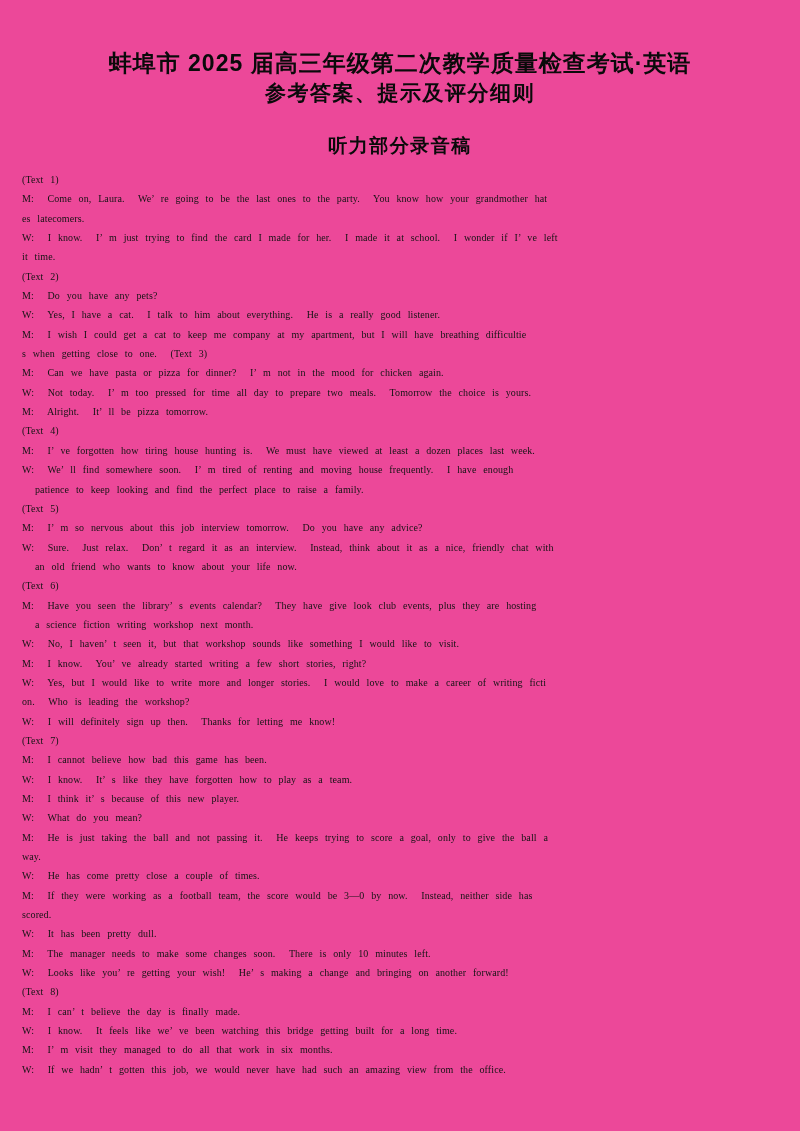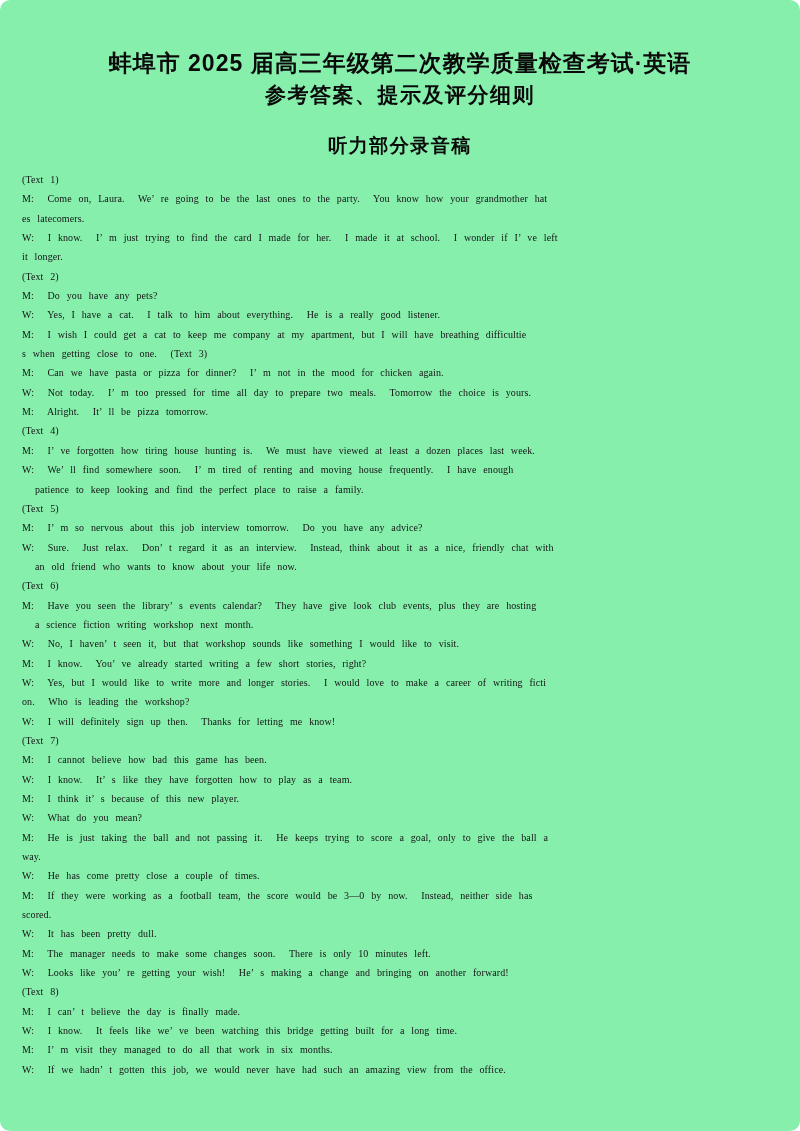--- a/index.html
+++ b/index.html
@@ -4,40 +4,39 @@
 <style>
   html, body {
     margin: 0;
     padding: 0;
     background: #ffffff;
   }
   .page {
     position: relative;
     width: 800px;
     height: 1131px;
-    background: #86efac;
+    background: #ec4899;
     overflow: hidden;
     color: #121212;
-    border-radius: 10px;
   }
   .title1 {
     margin: 0;
     padding-top: 48px;
     text-align: center;
     font-family: "Liberation Sans", sans-serif;
     font-weight: bold;
     font-size: 23px;
     line-height: 31px;
     letter-spacing: 1px;
     color: #0a0a0a;
   }
   .title2 {
     margin: 0;
     text-align: center;
-    font-family: Liberation Sans, sans-serif;
+    font-family: Liberation Mono, monospace;
     font-weight: bold;
     font-size: 21px;
     line-height: 31px;
     letter-spacing: 1.5px;
     color: #0a0a0a;
   }
   .section-heading {
     margin: 24px 0 12px 0;
     text-align: center;
     font-family: "Liberation Sans", sans-serif;
@@ -68,21 +67,21 @@
 
 <div class="page">
   <h1 class="title1">蚌埠市 2025 届高三年级第二次教学质量检查考试·英语</h1>
   <h2 class="title2">参考答案、提示及评分细则</h2>
   <h3 class="section-heading">听力部分录音稿</h3>
   <div class="transcript" id="transcript">
       <div class="line">(Text 1)</div>
       <div class="line">M:  Come on, Laura.  We’ re going to be the last ones to the party.  You know how your grandmother hat</div>
       <div class="line">es latecomers.</div>
       <div class="line">W:  I know.  I’ m just trying to find the card I made for her.  I made it at school.  I wonder if I’ ve left</div>
-      <div class="line">it longer.</div>
+      <div class="line">it time.</div>
       <div class="line">(Text 2)</div>
       <div class="line">M:  Do you have any pets?</div>
       <div class="line">W:  Yes, I have a cat.  I talk to him about everything.  He is a really good listener.</div>
       <div class="line">M:  I wish I could get a cat to keep me company at my apartment, but I will have breathing difficultie</div>
       <div class="line">s when getting close to one.  (Text 3)</div>
       <div class="line">M:  Can we have pasta or pizza for dinner?  I’ m not in the mood for chicken again.</div>
       <div class="line">W:  Not today.  I’ m too pressed for time all day to prepare two meals.  Tomorrow the choice is yours.</div>
       <div class="line">M:  Alright.  It’ ll be pizza tomorrow.</div>
       <div class="line">(Text 4)</div>
       <div class="line">M:  I’ ve forgotten how tiring house hunting is.  We must have viewed at least a dozen places last week.</div>

